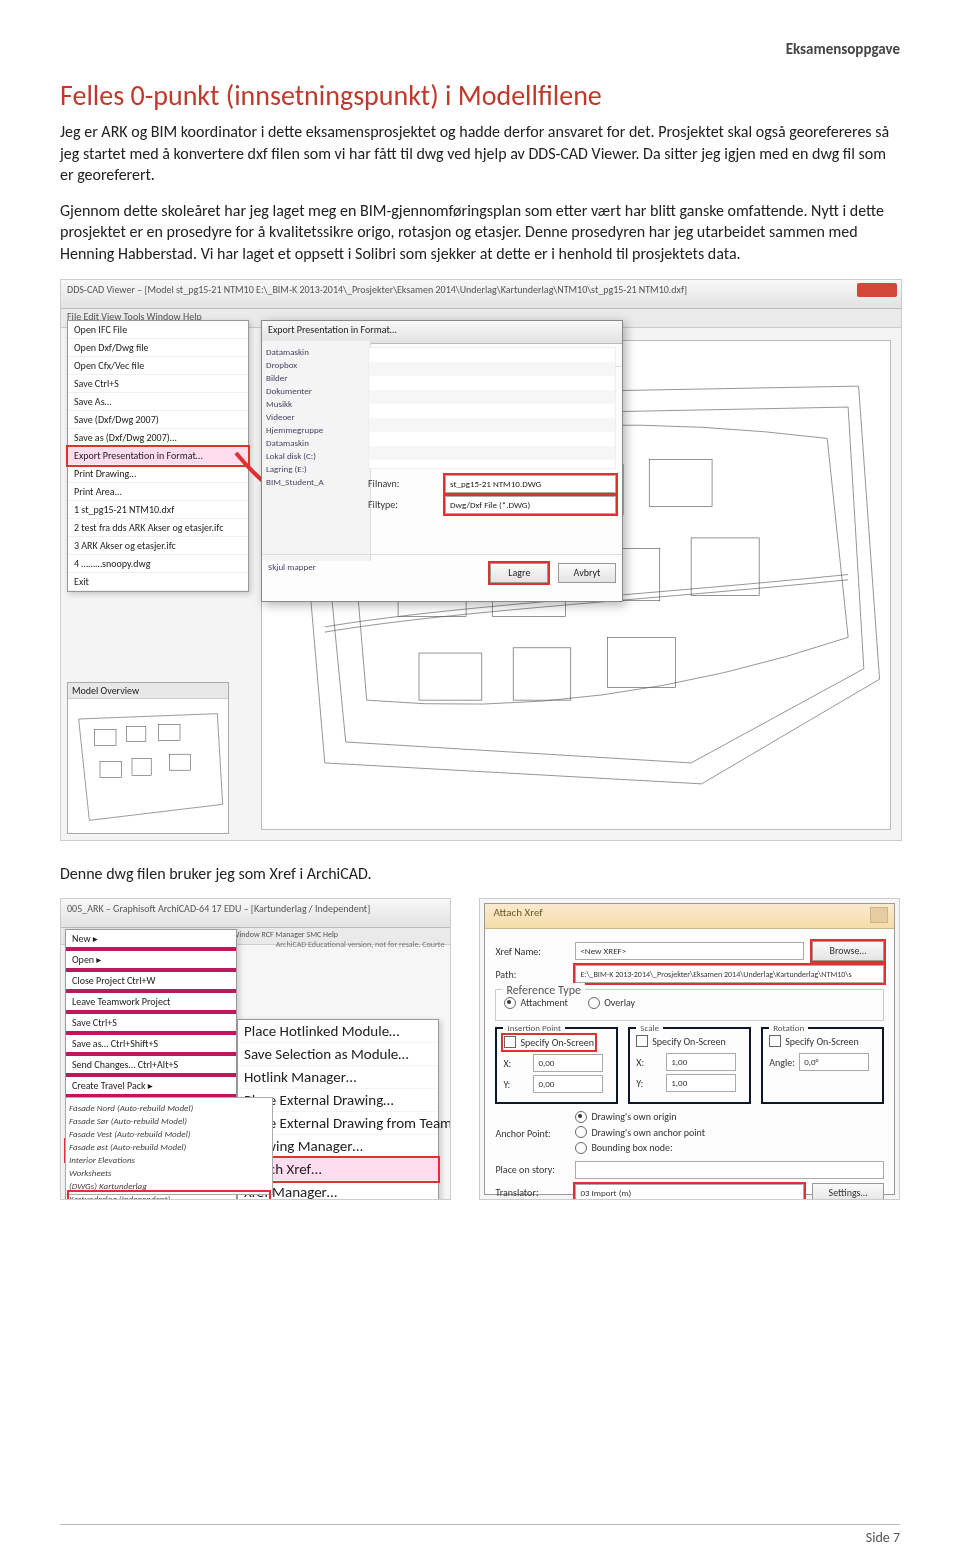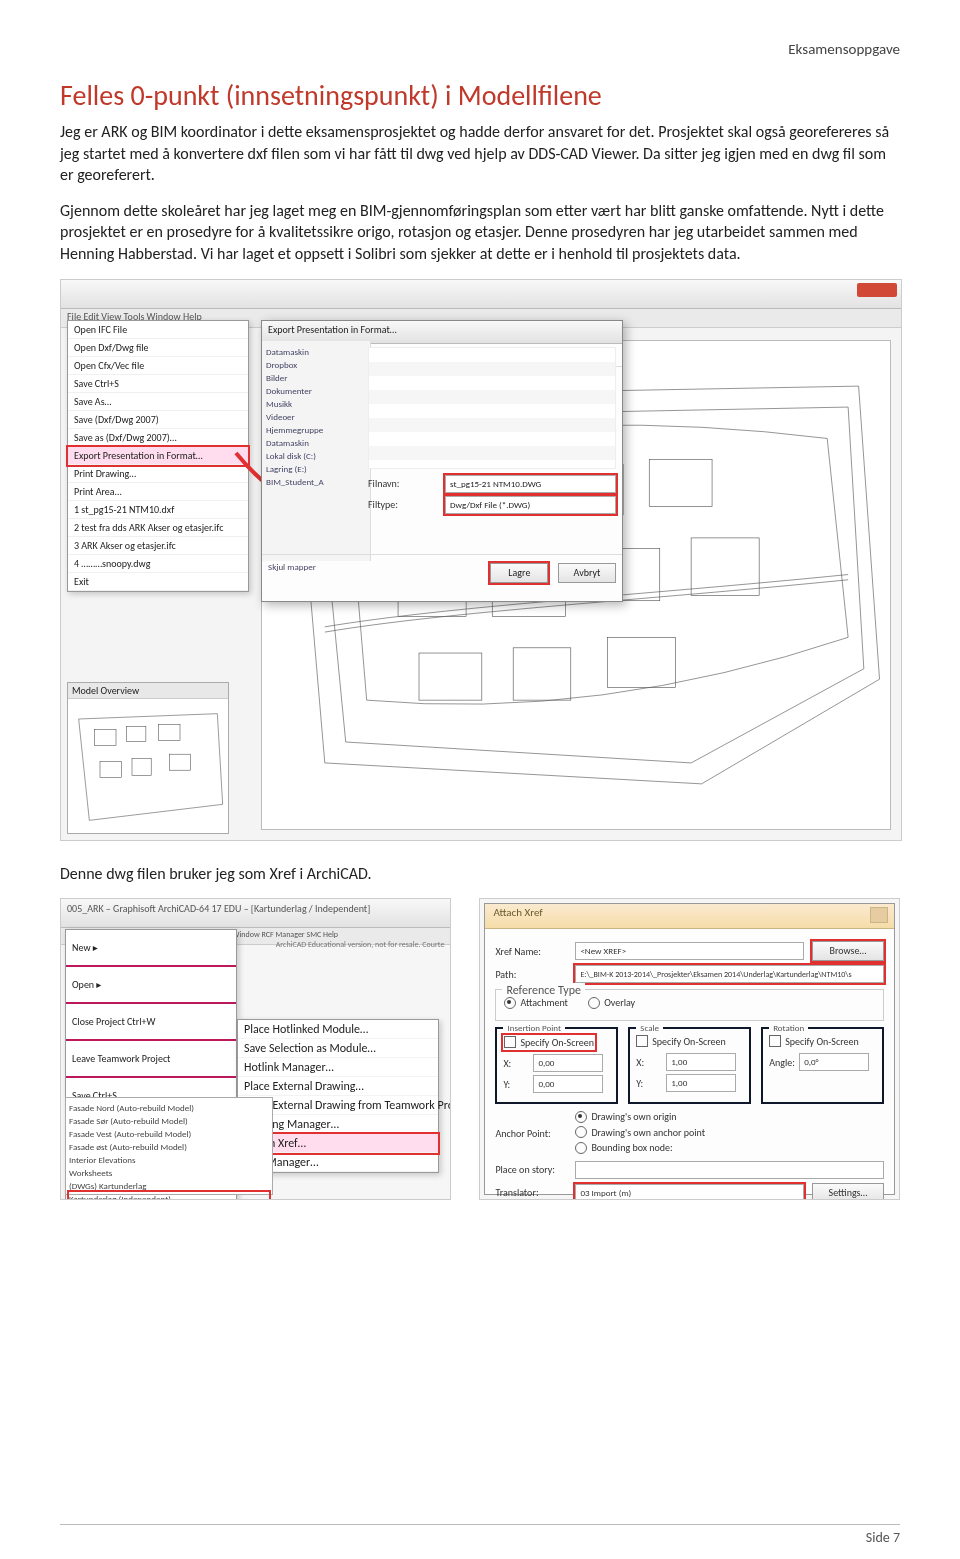--- a/index.html
+++ b/index.html
@@ -9,21 +9,21 @@
     width: 960px;
     color: #222;
   }
   .page {
     padding: 40px 60px 20px 60px;
     position: relative;
     min-height: 1500px;
   }
   .header-right {
     text-align: right;
-    font-weight: normal;
+    font-weight: bold;
     color: #444;
     font-size: 15px;
     margin-bottom: 20px;
   }
   .heading {
     color: #c0392b;
     font-size: 28px;
     font-weight: 500;
     margin: 10px 0 8px 0;
   }
@@ -145,36 +145,36 @@
   }
   .fig-a { width: 400px; height: 300px; }
   .fig-b { width: 430px; height: 300px; }
 
   
   .ac-filemenu {
     position: absolute; left: 4px; top: 30px;
     width: 170px; background: #fff; border: 1px solid #999;
     font-size: 10px; box-shadow: 2px 2px 6px rgba(0,0,0,.2);
   }
-  .ac-filemenu .mi { padding: 11px 6px; border-bottom: 2px solid #be185d; white-space: nowrap; }
+  .ac-filemenu .mi { padding: 2px 6px; border-bottom: 4px solid #be185d; white-space: nowrap; }
   .ac-filemenu .mi.hl { outline: 2px solid #e03030; background: #fde; }
   .ac-submenu {
     position: absolute; left: 176px; top: 120px;
     width: 200px; background: #fff; border: 1px solid #999;
-    font-size: 12px; box-shadow: 2px 2px 6px rgba(0,0,0,.2);
+    font-size: 15px; box-shadow: 2px 2px 6px rgba(0,0,0,.2);
   }
   .ac-submenu .mi { padding: 2px 6px; border-bottom: 1px solid #f3f3f3; white-space: nowrap; }
   .ac-submenu .mi.hl { outline: 2px solid #e03030; background: #fde; }
   .ac-nav {
     position: absolute; left: 4px; bottom: 4px;
     width: 200px; height: 90px;
     background: #fff; border: 1px solid #aaa; font-size: 9px;
     padding: 3px;
   }
-  .ac-nav .item { padding: 1px 0; color: #444; }
+  .ac-nav .item { padding: 1px 0; color: #444; font-style: italic; }
   .ac-nav .item.hl { outline: 2px solid #e03030; }
 
   
   .xref-dialog {
     position: absolute; left: 4px; top: 4px; right: 4px; bottom: 4px;
     background: #fdfdfd; border: 1px solid #999;
   }
   .xref-title {
     height: 20px; background: linear-gradient(#fbead0,#f5dca8);
     border-bottom: 1px solid #c9b684;
@@ -247,20 +247,21 @@
 
   <div class="header-right">Eksamensoppgave</div>
 
   <h2 class="heading">Felles 0-punkt (innsetningspunkt) i Modellfilene</h2>
 
   <p class="body-text">Jeg er ARK og BIM koordinator i dette eksamensprosjektet og hadde derfor ansvaret for det. Prosjektet skal også georefereres så jeg startet med å konvertere dxf filen som vi har fått til dwg ved hjelp av DDS-CAD Viewer. Da sitter jeg igjen med en dwg fil som er georeferert.</p>
   <p class="body-text">Gjennom dette skoleåret har jeg laget meg en BIM-gjennomføringsplan som etter vært har blitt ganske omfattende. Nytt i dette prosjektet er en prosedyre for å kvalitetssikre origo, rotasjon og etasjer. Denne prosedyren har jeg utarbeidet sammen med Henning Habberstad. Vi har laget et oppsett i Solibri som sjekker at dette er i henhold til prosjektets data.</p>
 
   <div class="figure">
     <div class="win-title">
+      <span>DDS-CAD Viewer – [Model  st_pg15-21 NTM10  E:\_BIM-K 2013-2014\_Prosjekter\Eksamen 2014\Underlag\Kartunderlag\NTM10\st_pg15-21 NTM10.dxf]</span>
       <div class="win-close"></div>
     </div>
     <div style="height:16px;background:#eaeaea;border-bottom:1px solid #ccc;font-size:10px;padding:1px 6px;color:#555;">File  Edit  View  Tools  Window  Help</div>
 
     <div class="map-area">
       <svg class="map-svg" viewBox="0 0 600 420">
         <g stroke="#555" fill="none" stroke-width="0.6">
           <path d="M30 30 L570 20 L590 300 L420 400 L60 380 Z"></path>
           <path d="M50 50 L560 40 L575 290 L410 380 L80 360 Z"></path>
           <path d="M80 80 Q300 40 540 70 L560 260 Q320 340 100 320 Z"></path>

